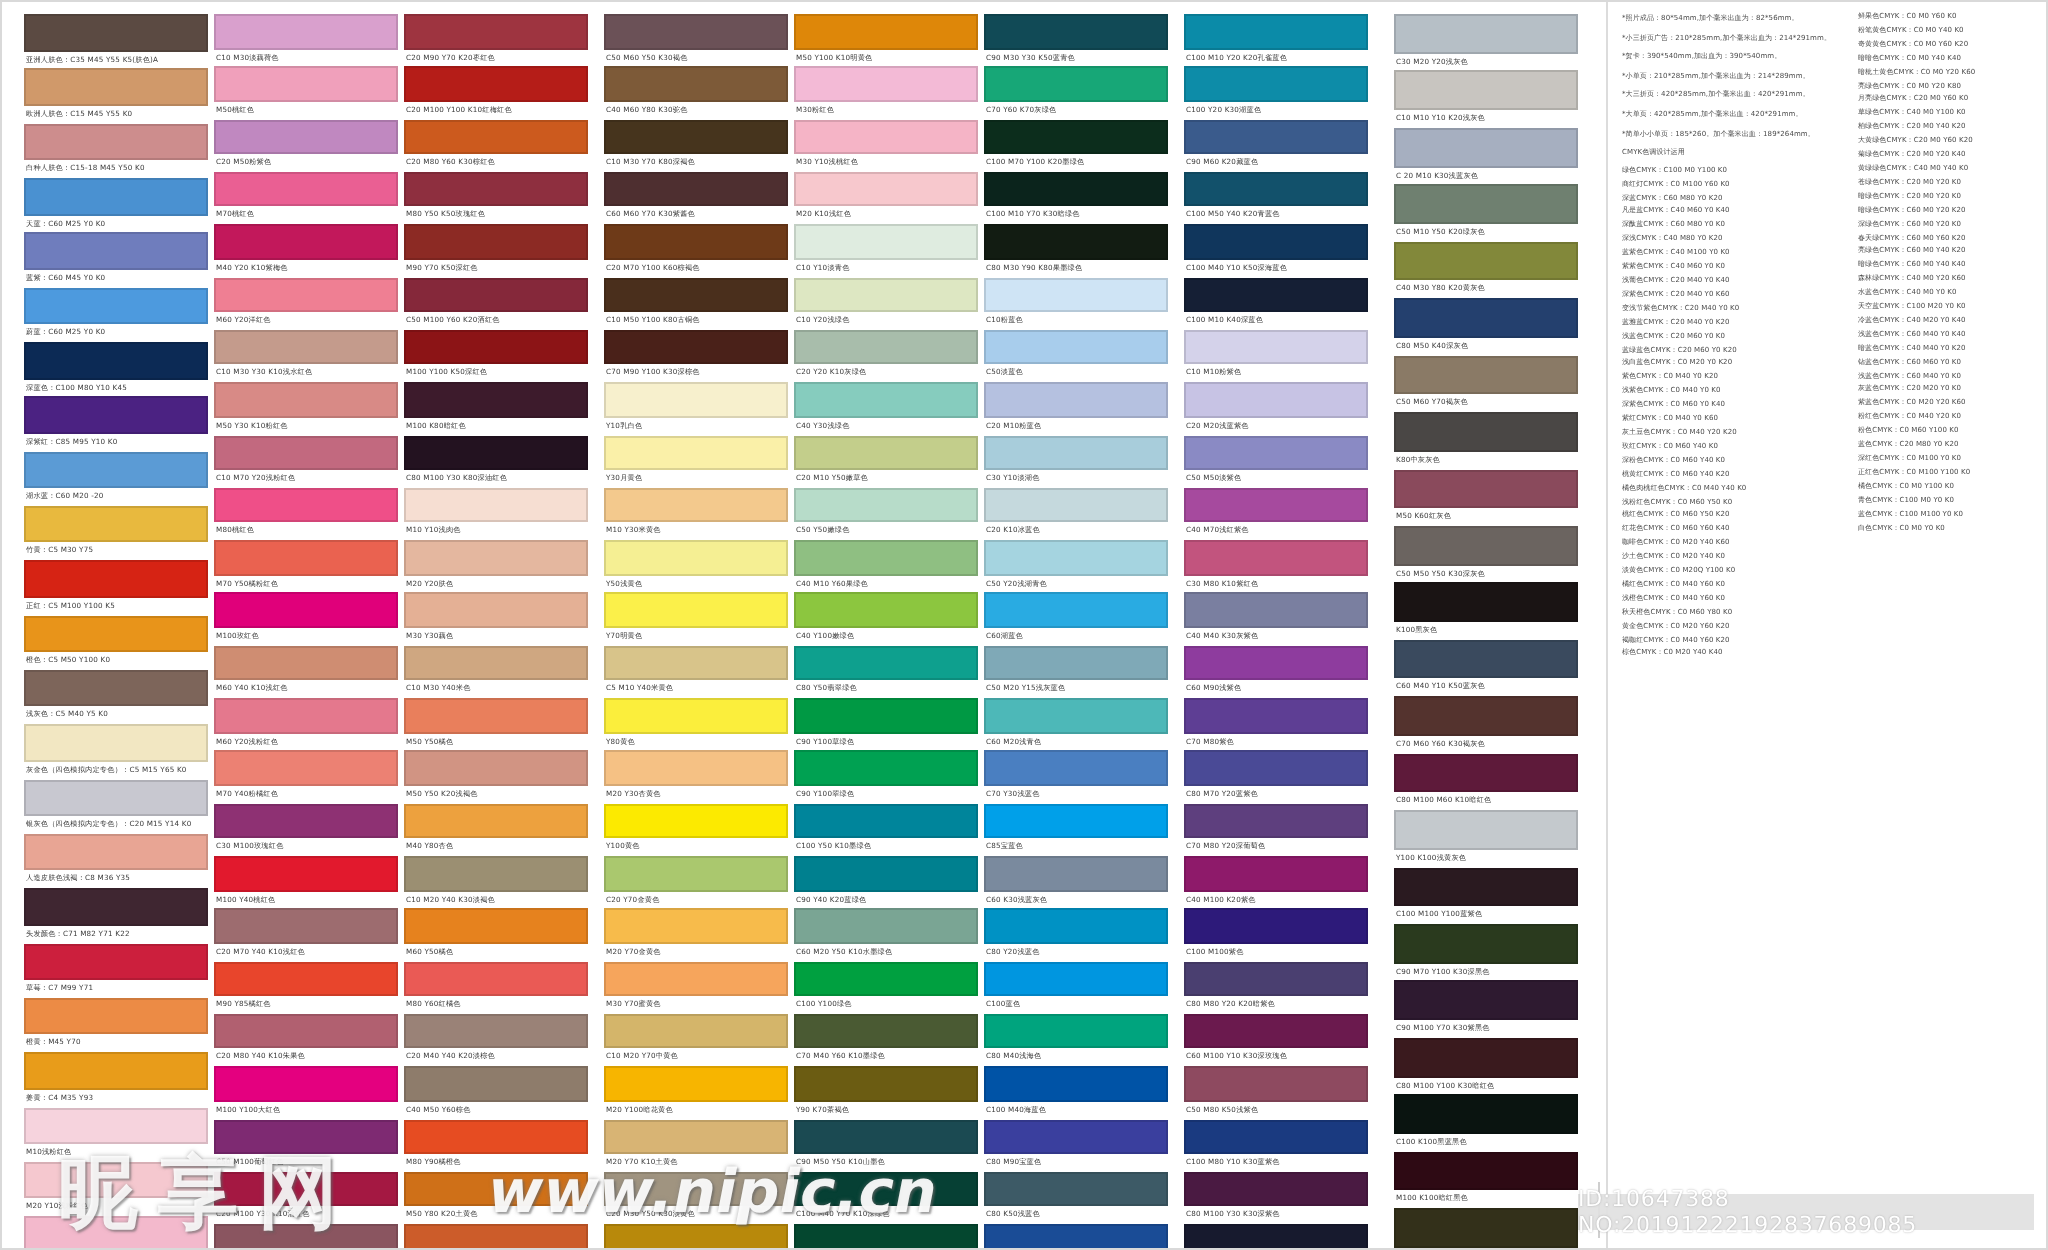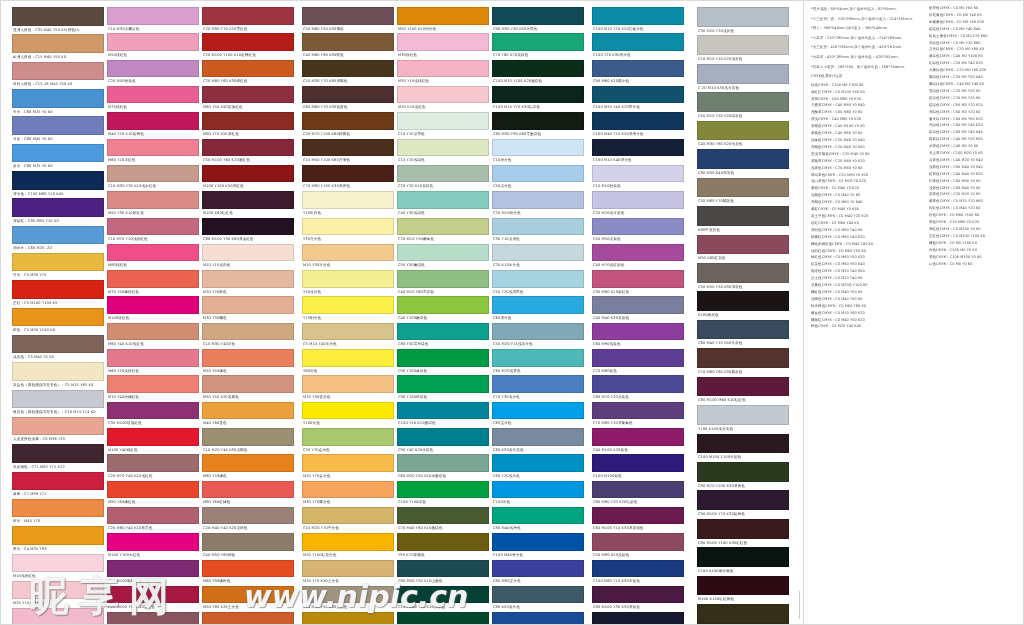--- a/index.html
+++ b/index.html
@@ -911,14 +911,17 @@
         <div class="tline">白色CMYK：C0  M0 Y0 K0</div>
       </div>
   </div>
 
   <div id="watermark">
     <div id="wm-cn">昵享网</div>
     <div id="wm-url">www.nipic.cn</div>
   </div>
 
   <div id="id-tick"></div>
+  <div id="id-bar">
+    <span id="id-text">ID:10647388 NO:20191222192837689085</span>
+  </div>
 
 </div>
 
 </body></html>

